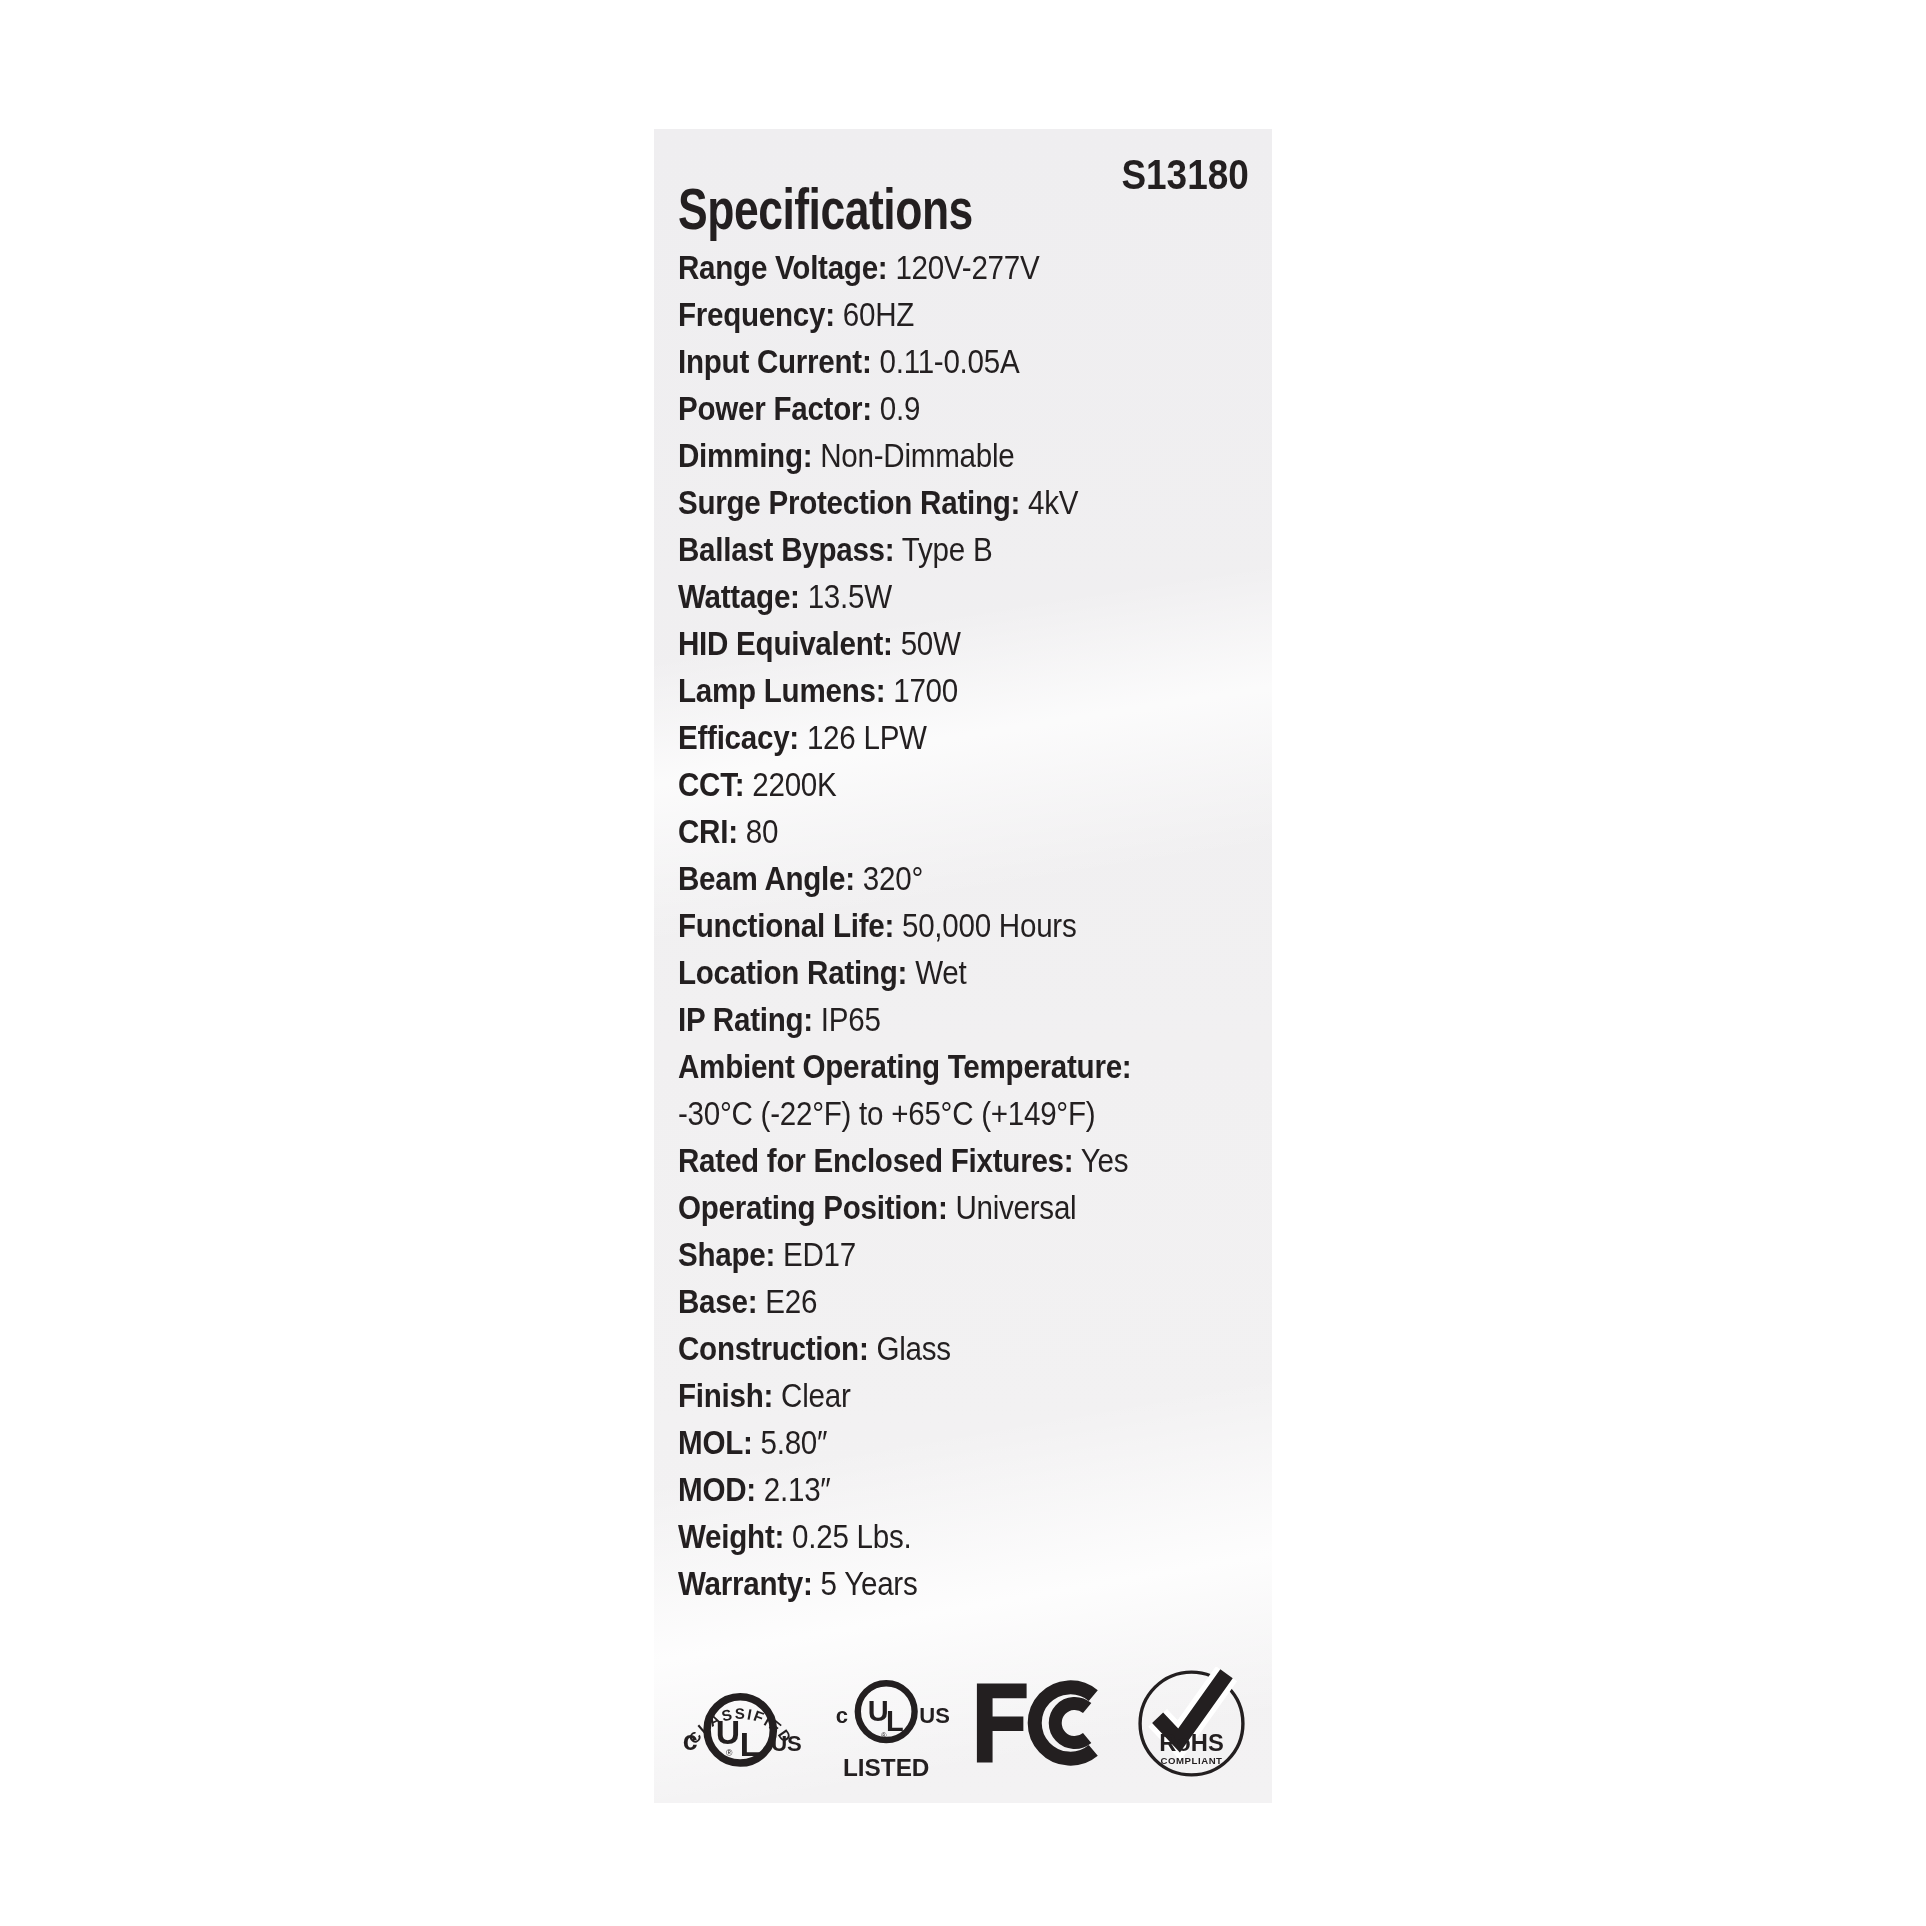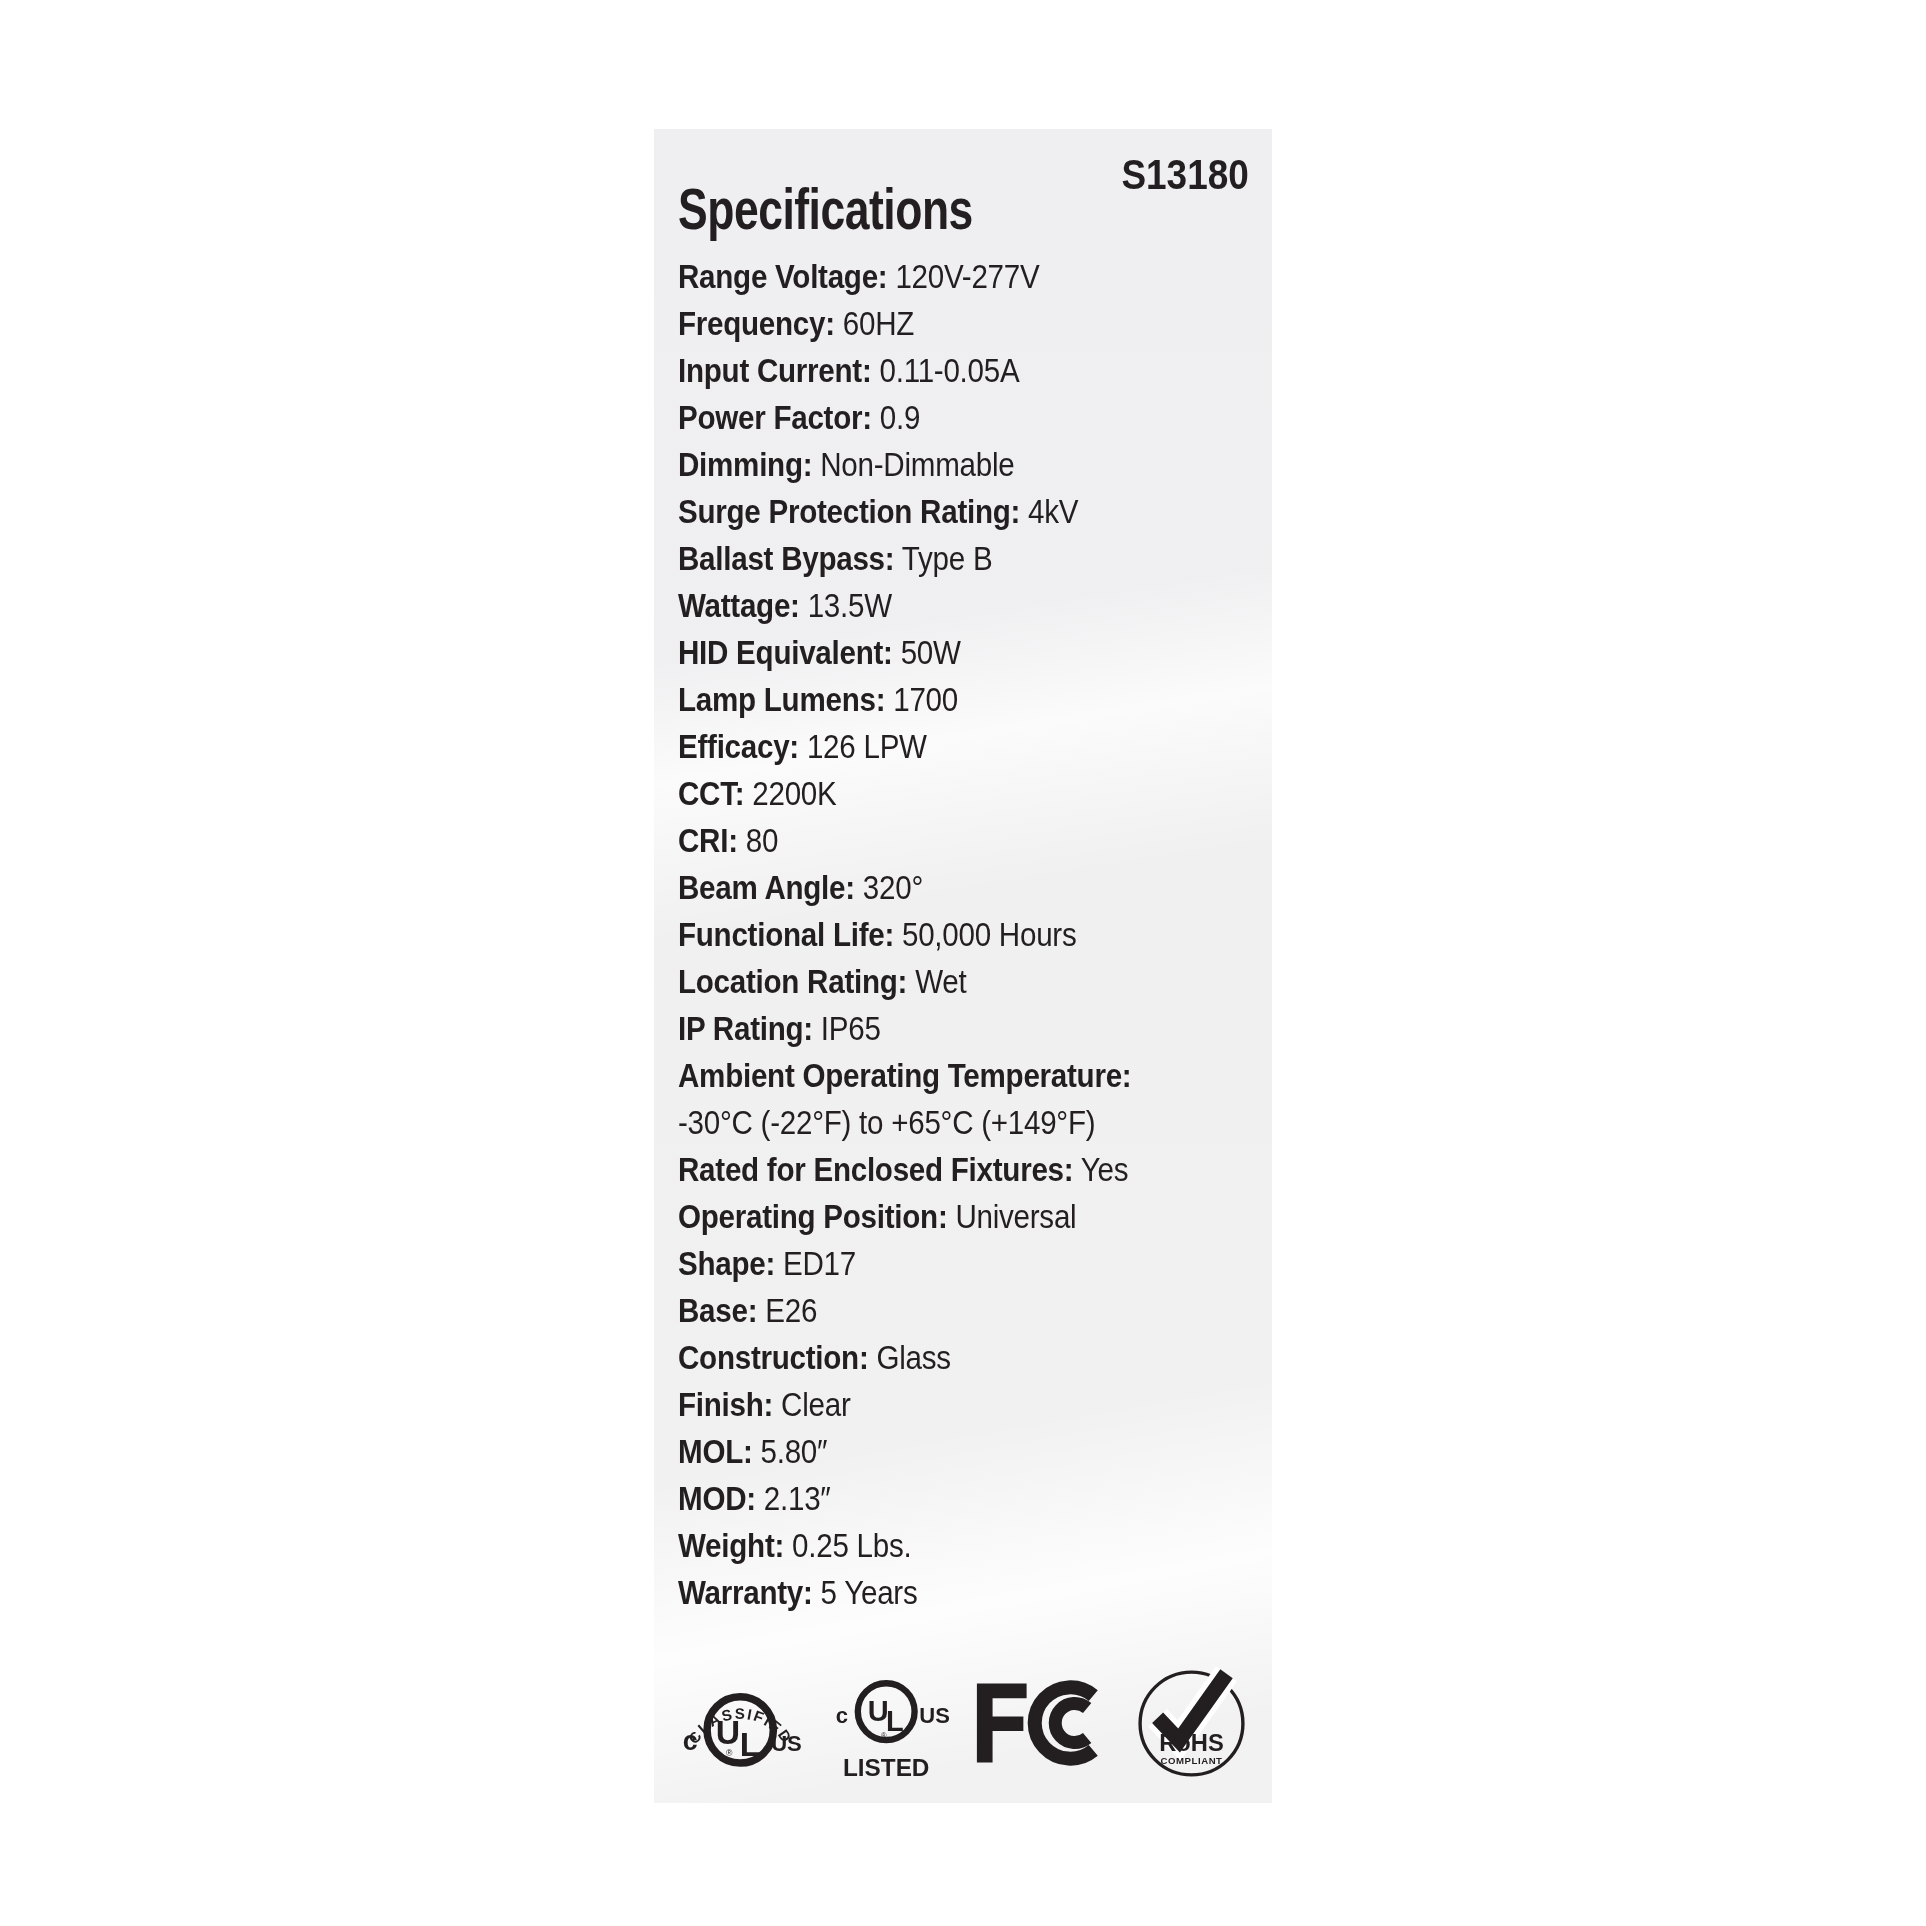--- a/index.html
+++ b/index.html
@@ -20,21 +20,21 @@
   .content{position:relative;z-index:1;padding:25px 23.6px 0 23.6px;height:100%;box-sizing:border-box;}
   .model{
     position:absolute;top:25px;right:23.6px;
     font-size:42px;font-weight:700;line-height:1;
     transform:scaleX(0.88);transform-origin:100% 0;
   }
   .title{
     margin:27px 0 0 0;font-size:57px;font-weight:700;line-height:1;letter-spacing:-0.6px;
     transform:scaleX(0.78);transform-origin:0 50%;
   }
-  ul.specs{list-style:none;margin:15px 0 0 0;padding:0;}
+  ul.specs{list-style:none;margin:6px 0 0 0;padding:0;}
   ul.specs li{
     font-size:34px;line-height:47px;white-space:nowrap;letter-spacing:-0.3px;
     transform:scaleX(0.87);transform-origin:0 0;
   }
   ul.specs li .lbl{font-weight:700;}
   ul.specs li .val{font-weight:400;}
   ul.specs li.two-line .val{display:block;}
   .certs{
     position:absolute;left:23.6px;right:23.6px;top:1532px;height:124px;
     display:flex;justify-content:space-between;align-items:center;z-index:1;

